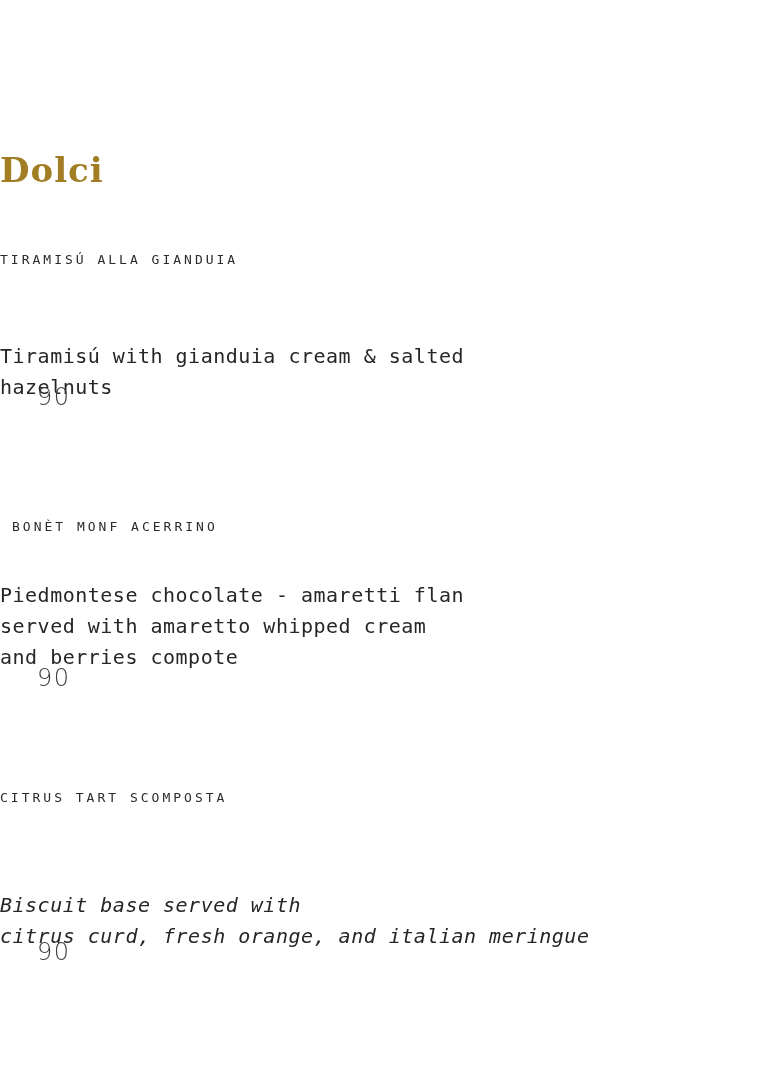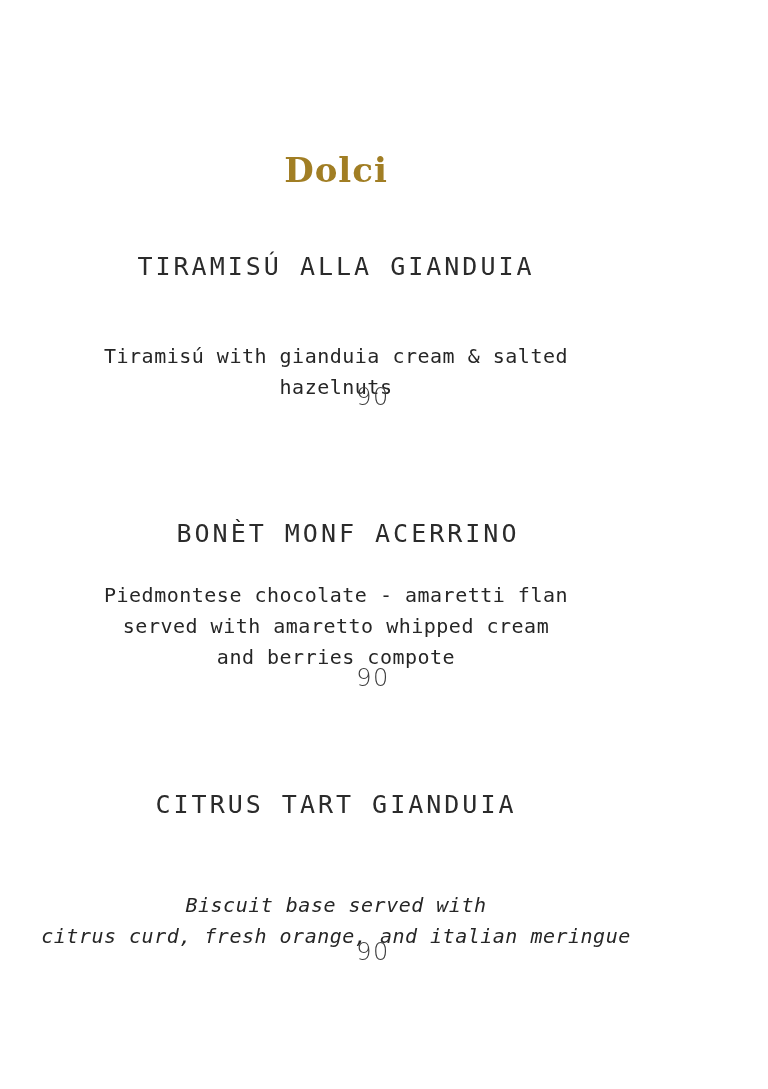--- a/index.html
+++ b/index.html
@@ -13,32 +13,32 @@
     height: 1089px;
     background: #ffffff;
     overflow: hidden;
     font-family: "DejaVu Sans Mono", "Liberation Mono", monospace;
     color: #262626;
   }
   .center { 
     position: absolute;
     left: 0;
     width: 672px;
-    text-align: center;
+    text-align: left;
   }
   .menu-title {
     top: 150px;
     font-family: "DejaVu Serif", "Liberation Serif", serif;
     font-weight: bold;
     font-size: 34px;
     letter-spacing: 1px;
     color: #a17e24;
   }
   .item-name {
-    font-size: 25px;
+    font-size: 13px;
     letter-spacing: 3px;
     color: #2b2b2b;
     white-space: nowrap;
   }
   .item-desc {
     font-size: 20px;
     letter-spacing: 0.5px;
     line-height: 31px;
     color: #262626;
     white-space: pre-line;
@@ -78,19 +78,19 @@
 
   <div class="menu-item">
     <div class="center item-name name-2">BONÈT MONF ACERRINO</div>
     <div class="center item-desc desc-2">Piedmontese chocolate - amaretti flan
 served with amaretto whipped cream
 and berries compote</div>
     <div class="center item-price price-2">90</div>
   </div>
 
   <div class="menu-item">
-    <div class="center item-name name-3">CITRUS TART GIANDUIA</div>
+    <div class="center item-name name-3">CITRUS TART SCOMPOSTA</div>
     <div class="center item-desc desc-3">Biscuit base served with
 citrus curd, fresh orange, and italian meringue</div>
     <div class="center item-price price-3">90</div>
   </div>
 
 </div>
 
 </body></html>

